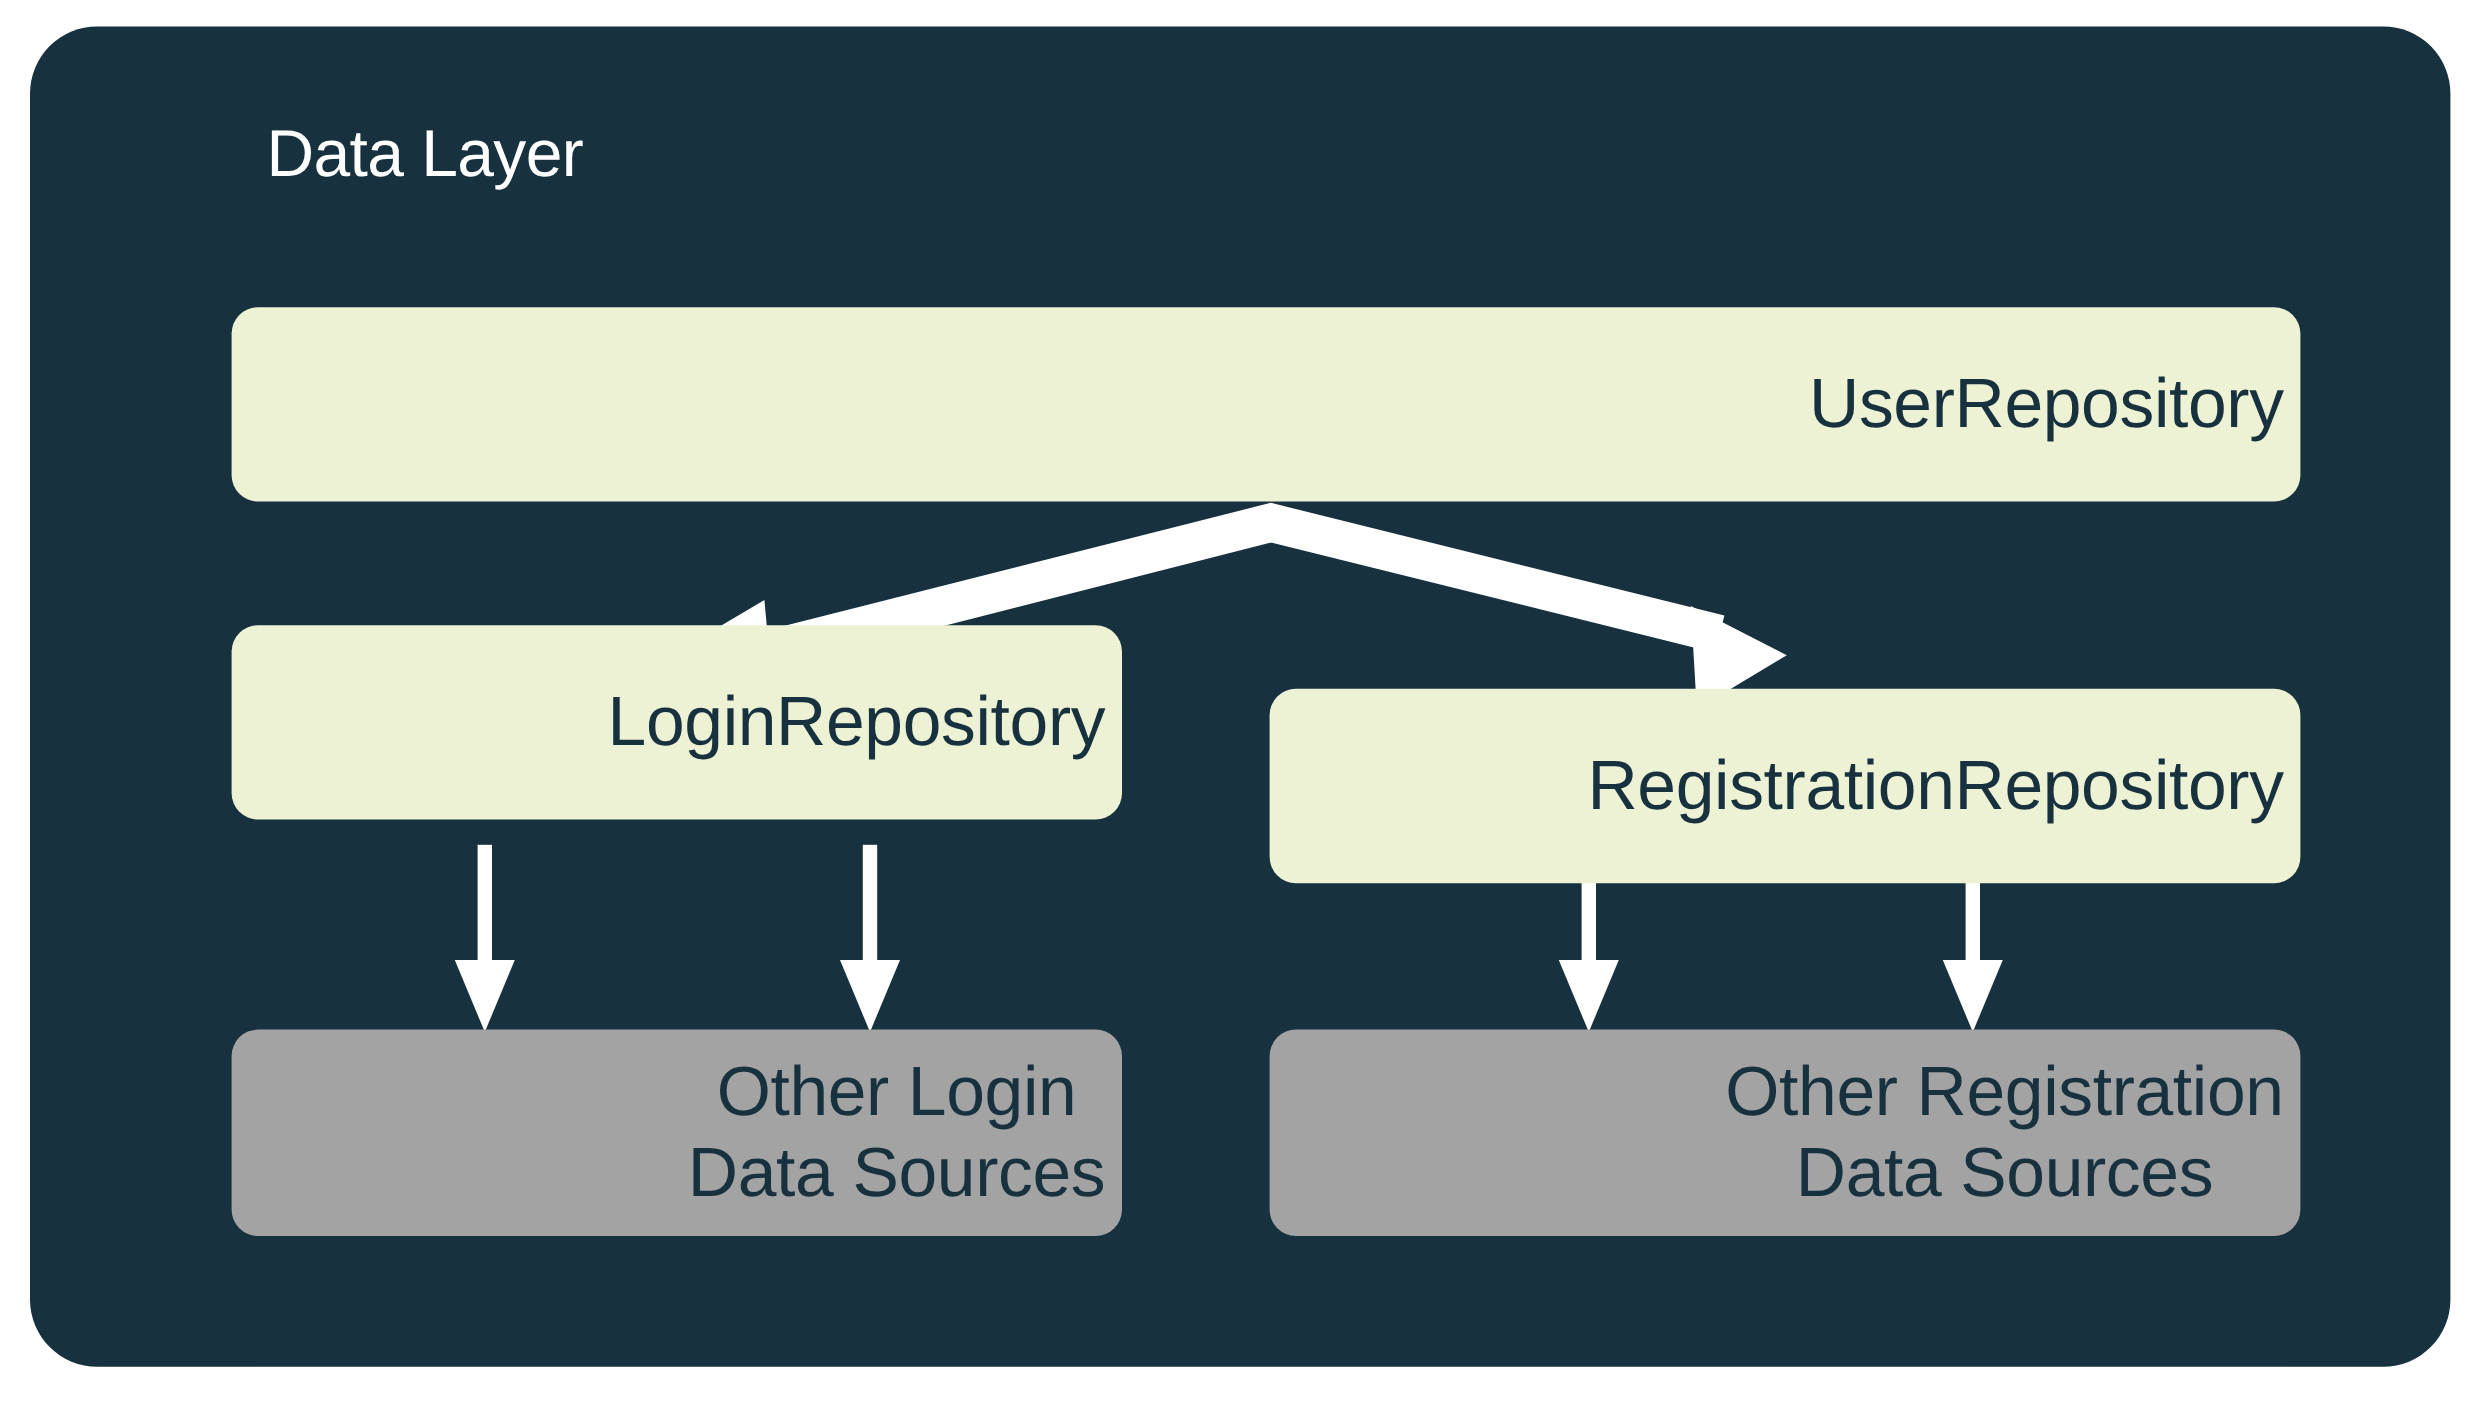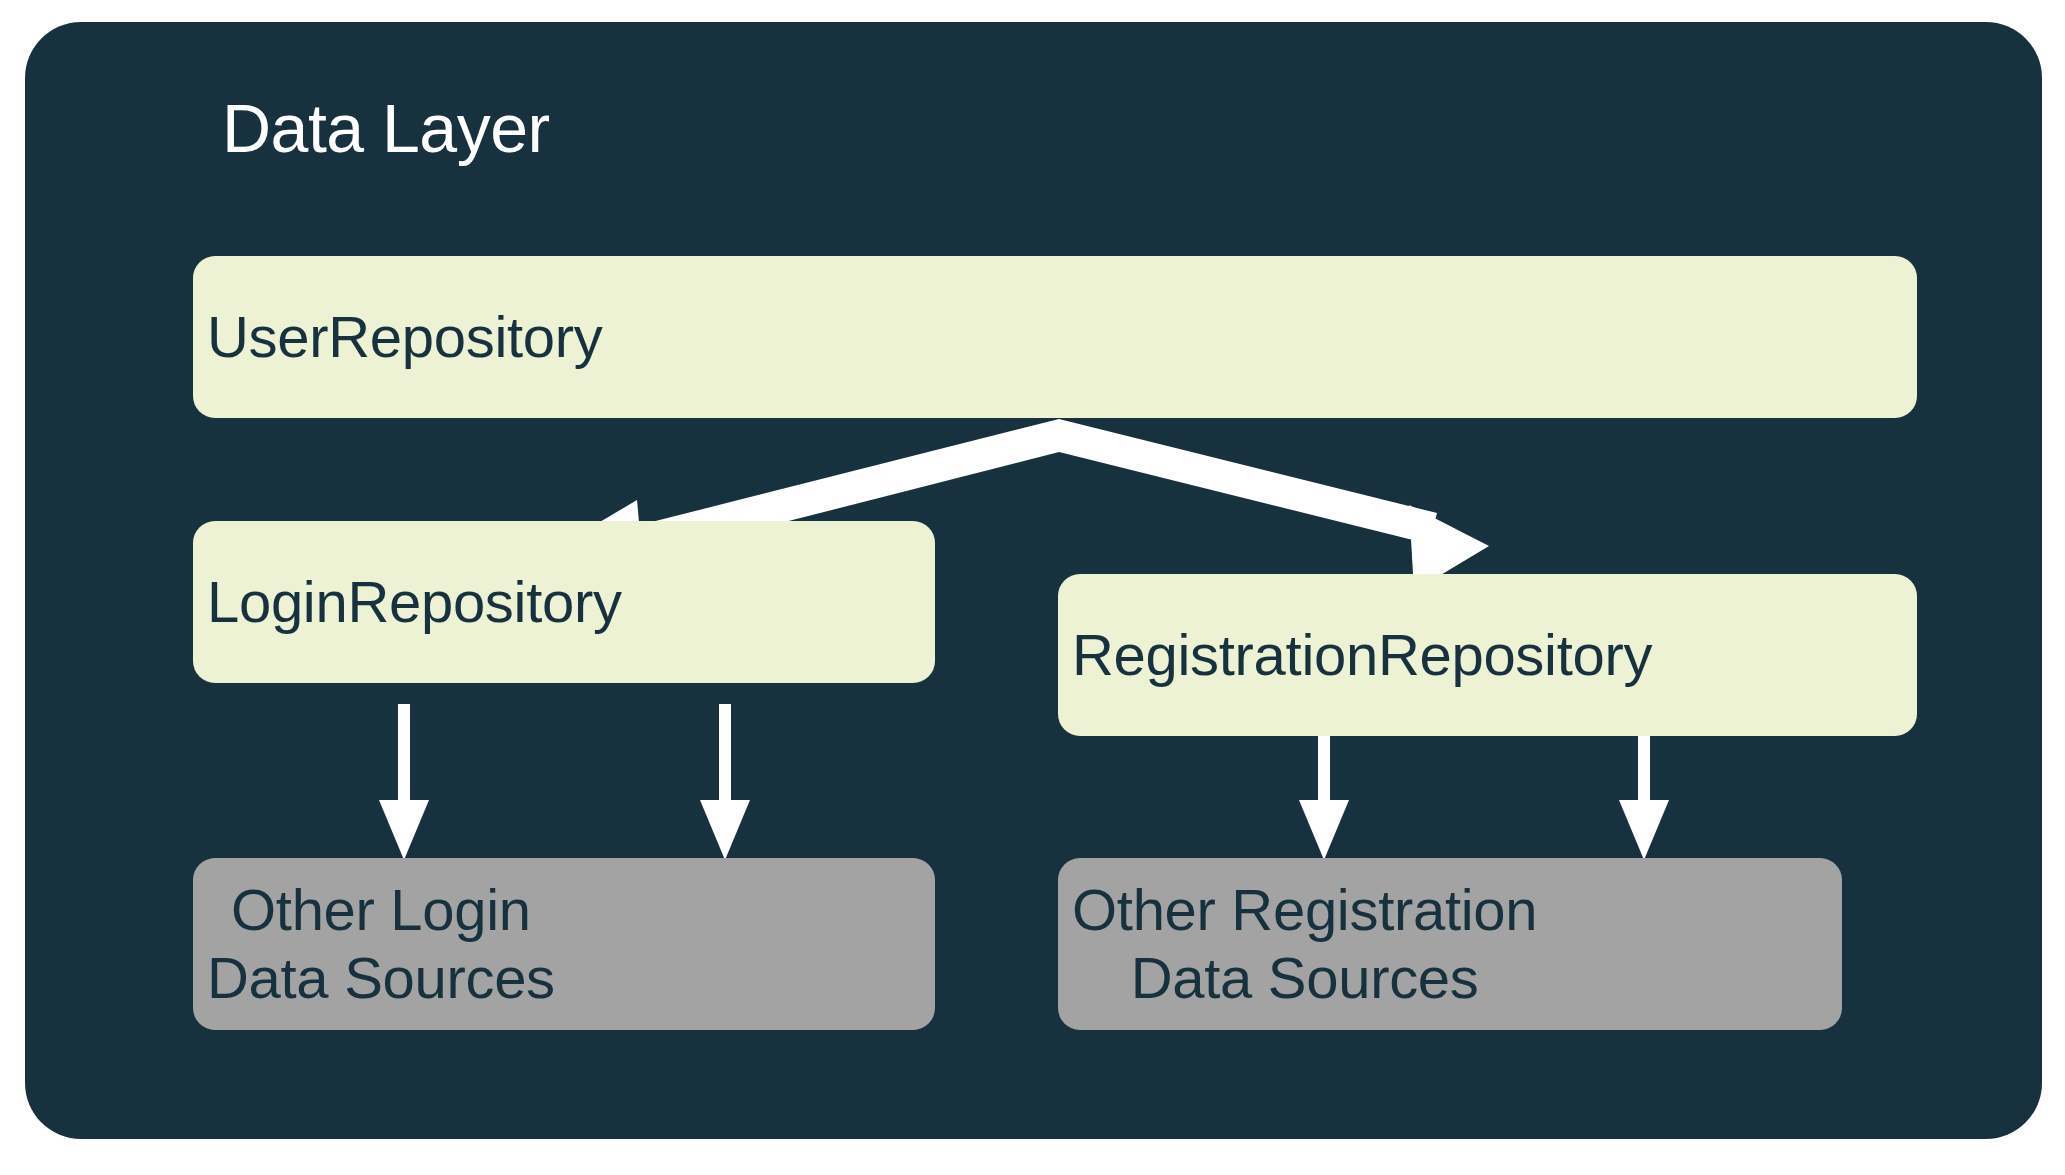--- a/index.html
+++ b/index.html
@@ -27,31 +27,31 @@
     height: 1117px;
     background: #17313f;
     border-radius: 56px;
     box-sizing: border-box;
   }
   .layer-title {
     position: absolute;
     left: 197px;
     top: 58px;
     color: #ffffff;
-    font-size: 68px;
+    font-size: 55px;
     line-height: 96px;
     font-weight: 400;
     letter-spacing: -0.5px;
     white-space: nowrap;
   }
   .node {
     position: absolute;
     display: flex;
     align-items: center;
-    justify-content: flex-start;
+    justify-content: flex-end;
     text-align: center;
     border-radius: 22px;
     color: #17313f;
     font-size: 58px;
     line-height: 68px;
     font-weight: 400;
     letter-spacing: -0.3px;
     box-sizing: border-box;
     padding: 0 14px;
   }
@@ -85,21 +85,21 @@
   }
   #node-other-login-sources {
     left: 193px;
     top: 858px;
     width: 742px;
     height: 172px;
   }
   #node-other-registration-sources {
     left: 1058px;
     top: 858px;
-    width: 784px;
+    width: 859px;
     height: 172px;
   }
   .connector-layer {
     position: absolute;
     left: 0;
     top: 0;
     width: 2065px;
     height: 1175px;
     pointer-events: none;
   }

